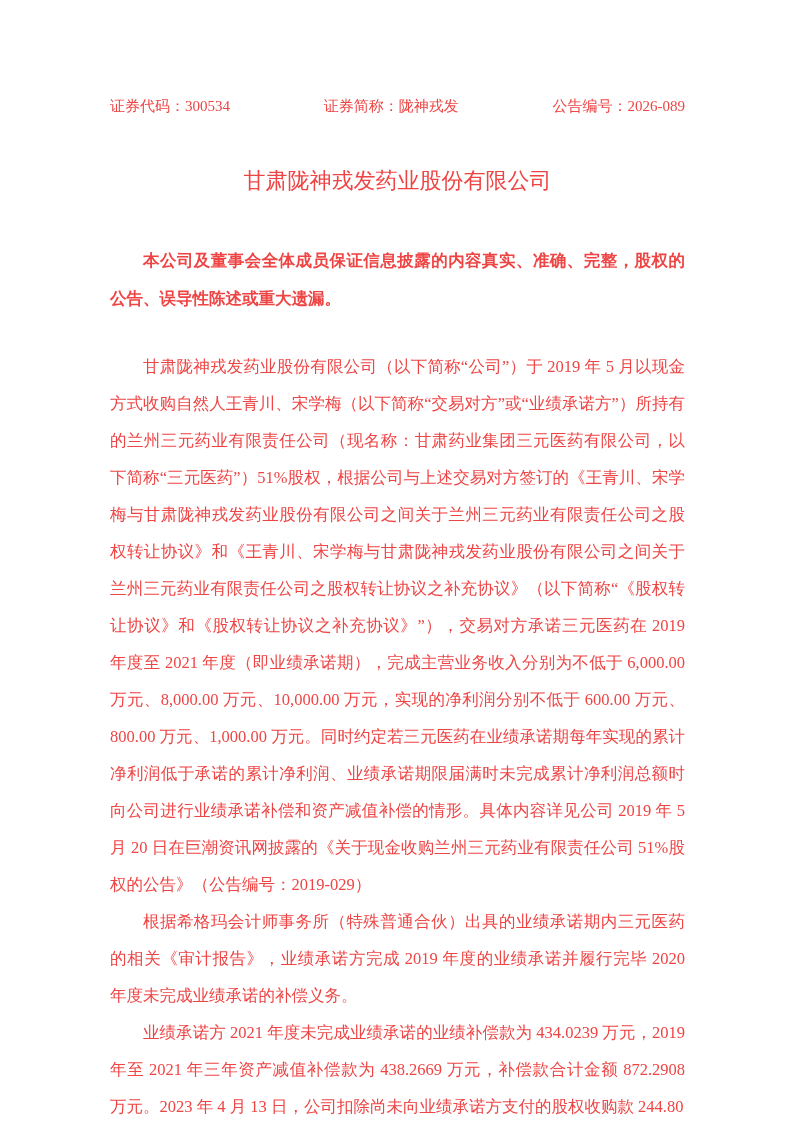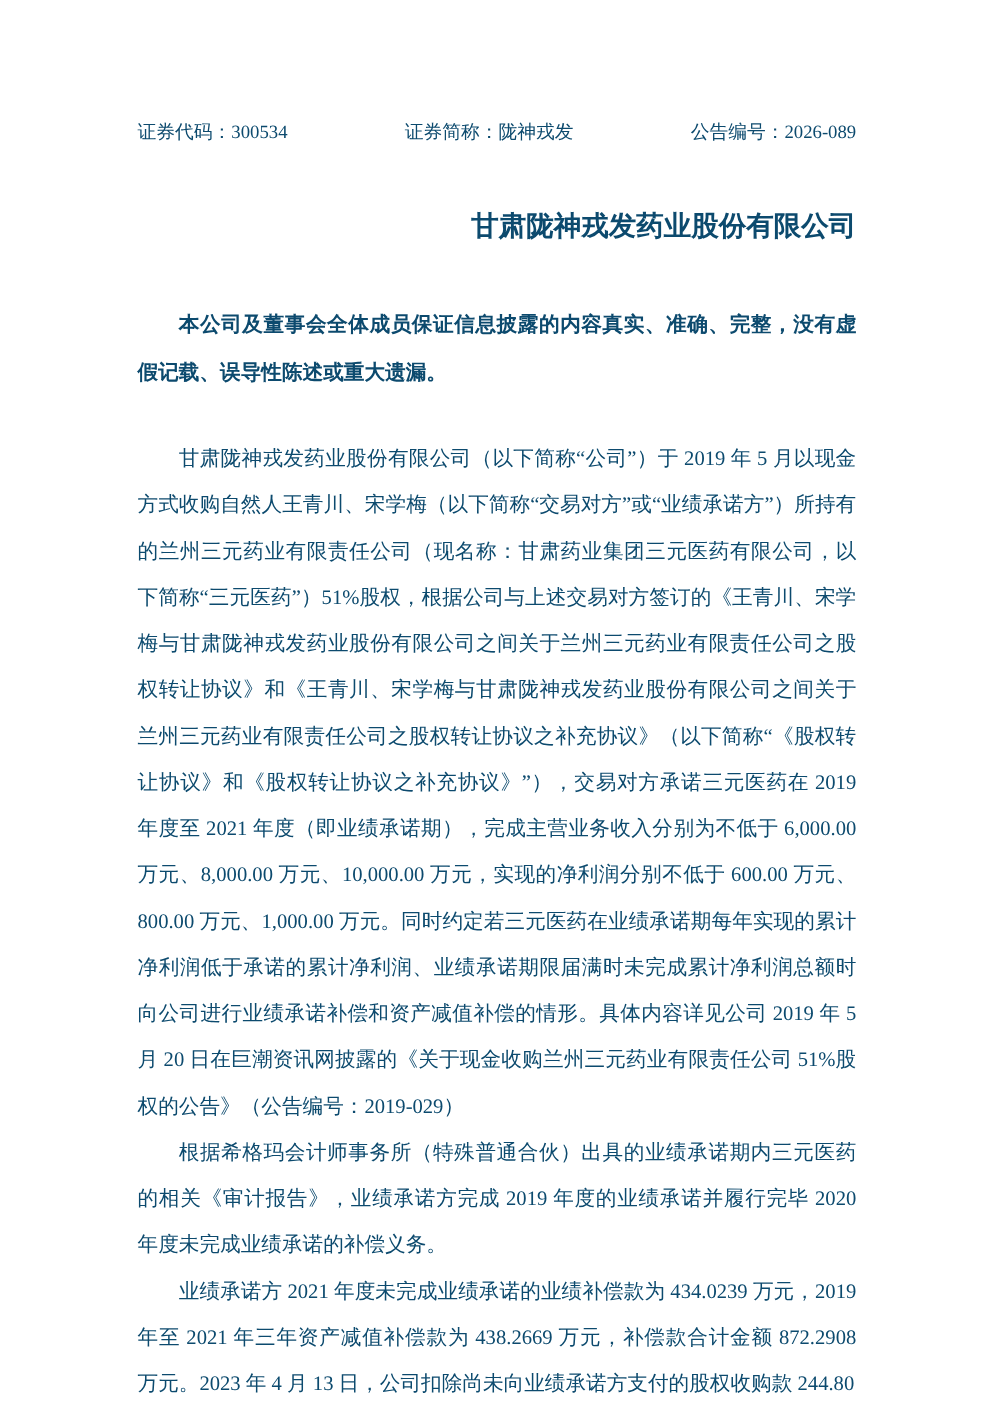--- a/index.html
+++ b/index.html
@@ -3,41 +3,41 @@
 <meta charset="utf-8">
 <style>
   * { margin: 0; padding: 0; box-sizing: border-box; }
   html, body { background: #ffffff; }
   .page {
     position: relative;
     width: 793px;
     height: 1122px;
     margin: 0 auto;
     background: #ffffff;
-    color: #0c4a6e;
+    color: #ef4444;
     overflow: hidden;
     font-family: "Liberation Serif", "DejaVu Serif", serif;
   }
   .content {
     padding: 0 108px 0 110px;
   }
   .header-row {
     display: flex;
     justify-content: space-between;
     align-items: baseline;
     margin-top: 96px;
     font-size: 15px;
     line-height: 20px;
     white-space: nowrap;
   }
   .doc-title {
     margin-top: 44px;
-    text-align: right;
+    text-align: center;
     font-family: "Liberation Sans", "DejaVu Sans", sans-serif;
-    font-weight: bold;
+    font-weight: normal;
     font-size: 22px;
     line-height: 41px;
   }
   .doc-title .title-line { display: block; }
   .disclaimer {
     margin-top: 40px;
     font-family: "Liberation Sans", "DejaVu Sans", sans-serif;
     font-weight: bold;
     font-size: 16.5px;
     line-height: 38px;
@@ -61,21 +61,21 @@
     <div class="header-row">
       <span>证券代码：300534</span>
       <span>证券简称：陇神戎发</span>
       <span>公告编号：2026-089</span>
     </div>
 
     <h1 class="doc-title">
       <span class="title-line">甘肃陇神戎发药业股份有限公司</span>
     </h1>
 
-    <p class="disclaimer">本公司及董事会全体成员保证信息披露的内容真实、准确、完整，没有虚假记载、误导性陈述或重大遗漏。</p>
+    <p class="disclaimer">本公司及董事会全体成员保证信息披露的内容真实、准确、完整，股权的公告、误导性陈述或重大遗漏。</p>
 
     <p class="body-para first">甘肃陇神戎发药业股份有限公司（以下简称“公司”）于 2019 年 5 月以现金方式收购自然人王青川、宋学梅（以下简称“交易对方”或“业绩承诺方”）所持有的兰州三元药业有限责任公司（现名称：甘肃药业集团三元医药有限公司，以下简称“三元医药”）51%股权，根据公司与上述交易对方签订的《王青川、宋学梅与甘肃陇神戎发药业股份有限公司之间关于兰州三元药业有限责任公司之股权转让协议》和《王青川、宋学梅与甘肃陇神戎发药业股份有限公司之间关于兰州三元药业有限责任公司之股权转让协议之补充协议》（以下简称“《股权转让协议》和《股权转让协议之补充协议》”），交易对方承诺三元医药在 2019 年度至 2021 年度（即业绩承诺期），完成主营业务收入分别为不低于 6,000.00 万元、8,000.00 万元、10,000.00 万元，实现的净利润分别不低于 600.00 万元、800.00 万元、1,000.00 万元。同时约定若三元医药在业绩承诺期每年实现的累计净利润低于承诺的累计净利润、业绩承诺期限届满时未完成累计净利润总额时向公司进行业绩承诺补偿和资产减值补偿的情形。具体内容详见公司 2019 年 5 月 20 日在巨潮资讯网披露的《关于现金收购兰州三元药业有限责任公司 51%股权的公告》（公告编号：2019-029）</p>
 
     <p class="body-para">根据希格玛会计师事务所（特殊普通合伙）出具的业绩承诺期内三元医药的相关《审计报告》，业绩承诺方完成 2019 年度的业绩承诺并履行完毕 2020 年度未完成业绩承诺的补偿义务。</p>
 
     <p class="body-para">业绩承诺方 2021 年度未完成业绩承诺的业绩补偿款为 434.0239 万元，2019 年至 2021 年三年资产减值补偿款为 438.2669 万元，补偿款合计金额 872.2908 万元。2023 年 4 月 13 日，公司扣除尚未向业绩承诺方支付的股权收购款 244.80</p>
 
   </div>
 </div>
 

